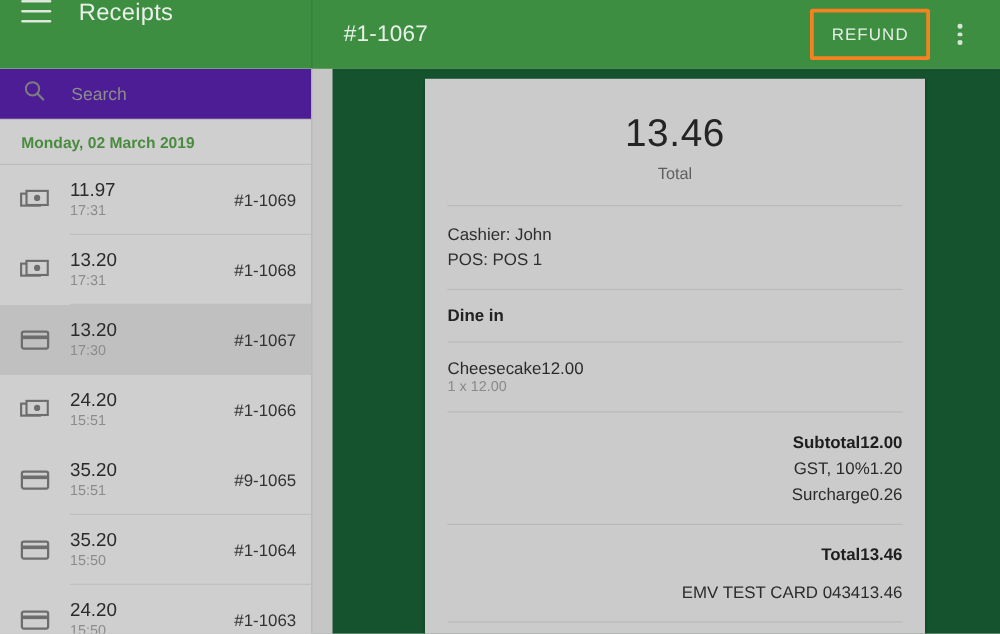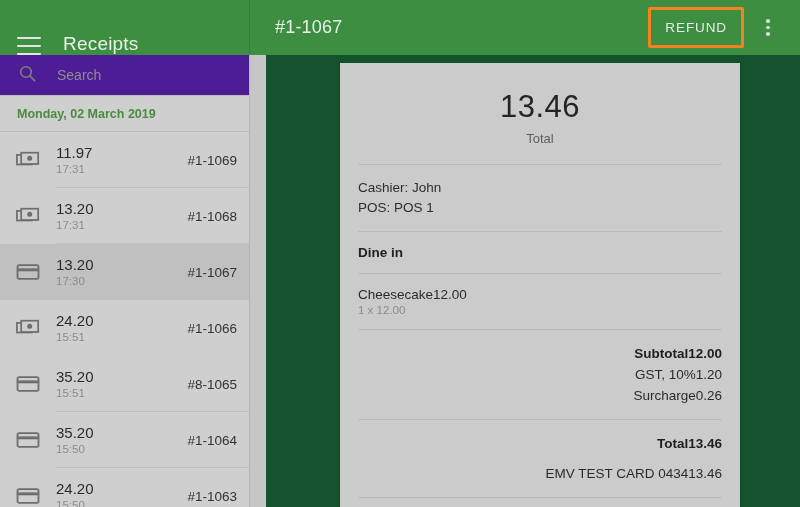--- a/index.html
+++ b/index.html
@@ -13,21 +13,21 @@
 
   
   .appbar {
     position: absolute; top: 0; left: 0;
     width: 800px; height: 55px;
     background: #3e8e41;
     display: flex; align-items: center;
   }
   .appbar-left {
     width: 250px; height: 55px;
-    display: flex; align-items: flex-end;
+    display: flex; align-items: flex-start;
     border-right: 1px solid #377d3a;
   }
   .hamburger {
     width: 24px; height: 18px;
     margin-left: 17px; margin-right: 22px;
     display: flex; flex-direction: column; justify-content: space-between;
     cursor: pointer;
   }
   .hamburger span { display: block; height: 2px; background: #dfe8df; border-radius: 1px; }
   .appbar-title {
@@ -246,21 +246,21 @@
           <div class="ritem-icon">
             <svg width="24" height="20" viewBox="0 0 24 20">
               <rect x="1.5" y="3.2" width="21" height="13.6" rx="1.6" fill="none" stroke="#6d6d6d" stroke-width="1.8"></rect>
               <rect x="1.5" y="6.4" width="21" height="2.9" fill="#6d6d6d"></rect>
             </svg>
           </div>
           <div class="ritem-main">
             <div class="ritem-amt">35.20</div>
             <div class="ritem-time">15:51</div>
           </div>
-          <div class="ritem-num">#8-1065</div>
+          <div class="ritem-num">#9-1065</div>
           <div class="sep"></div>
         </div>
         <div class="ritem">
           <div class="ritem-icon">
             <svg width="24" height="20" viewBox="0 0 24 20">
               <rect x="1.5" y="3.2" width="21" height="13.6" rx="1.6" fill="none" stroke="#6d6d6d" stroke-width="1.8"></rect>
               <rect x="1.5" y="6.4" width="21" height="2.9" fill="#6d6d6d"></rect>
             </svg>
           </div>
           <div class="ritem-main">

